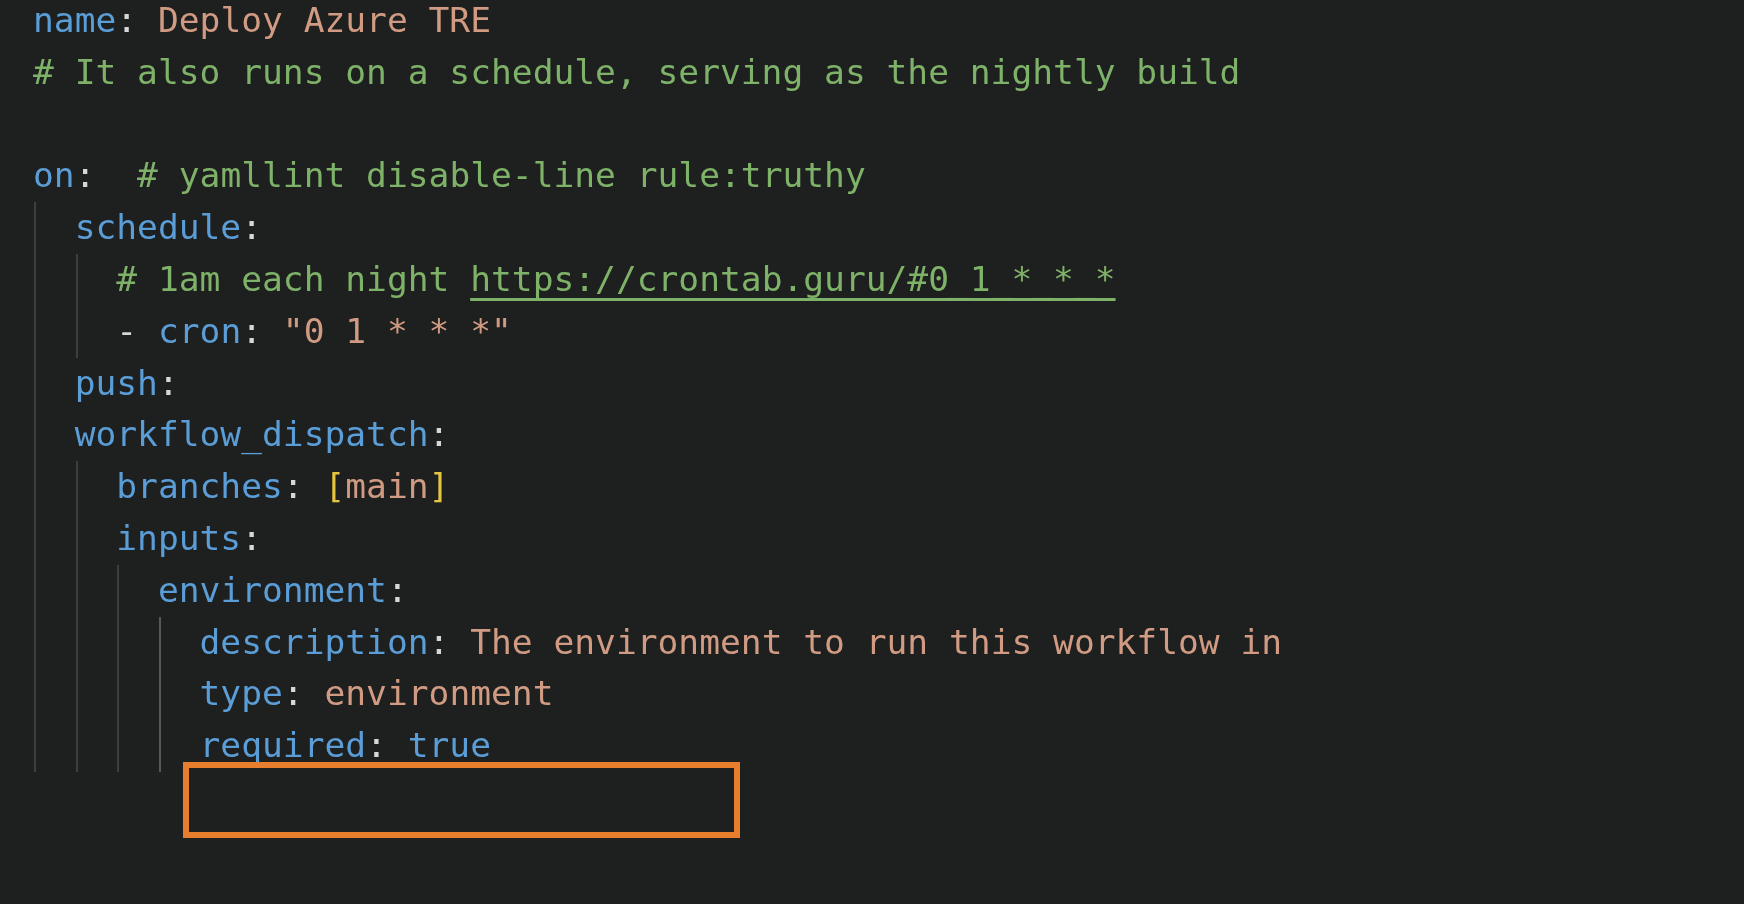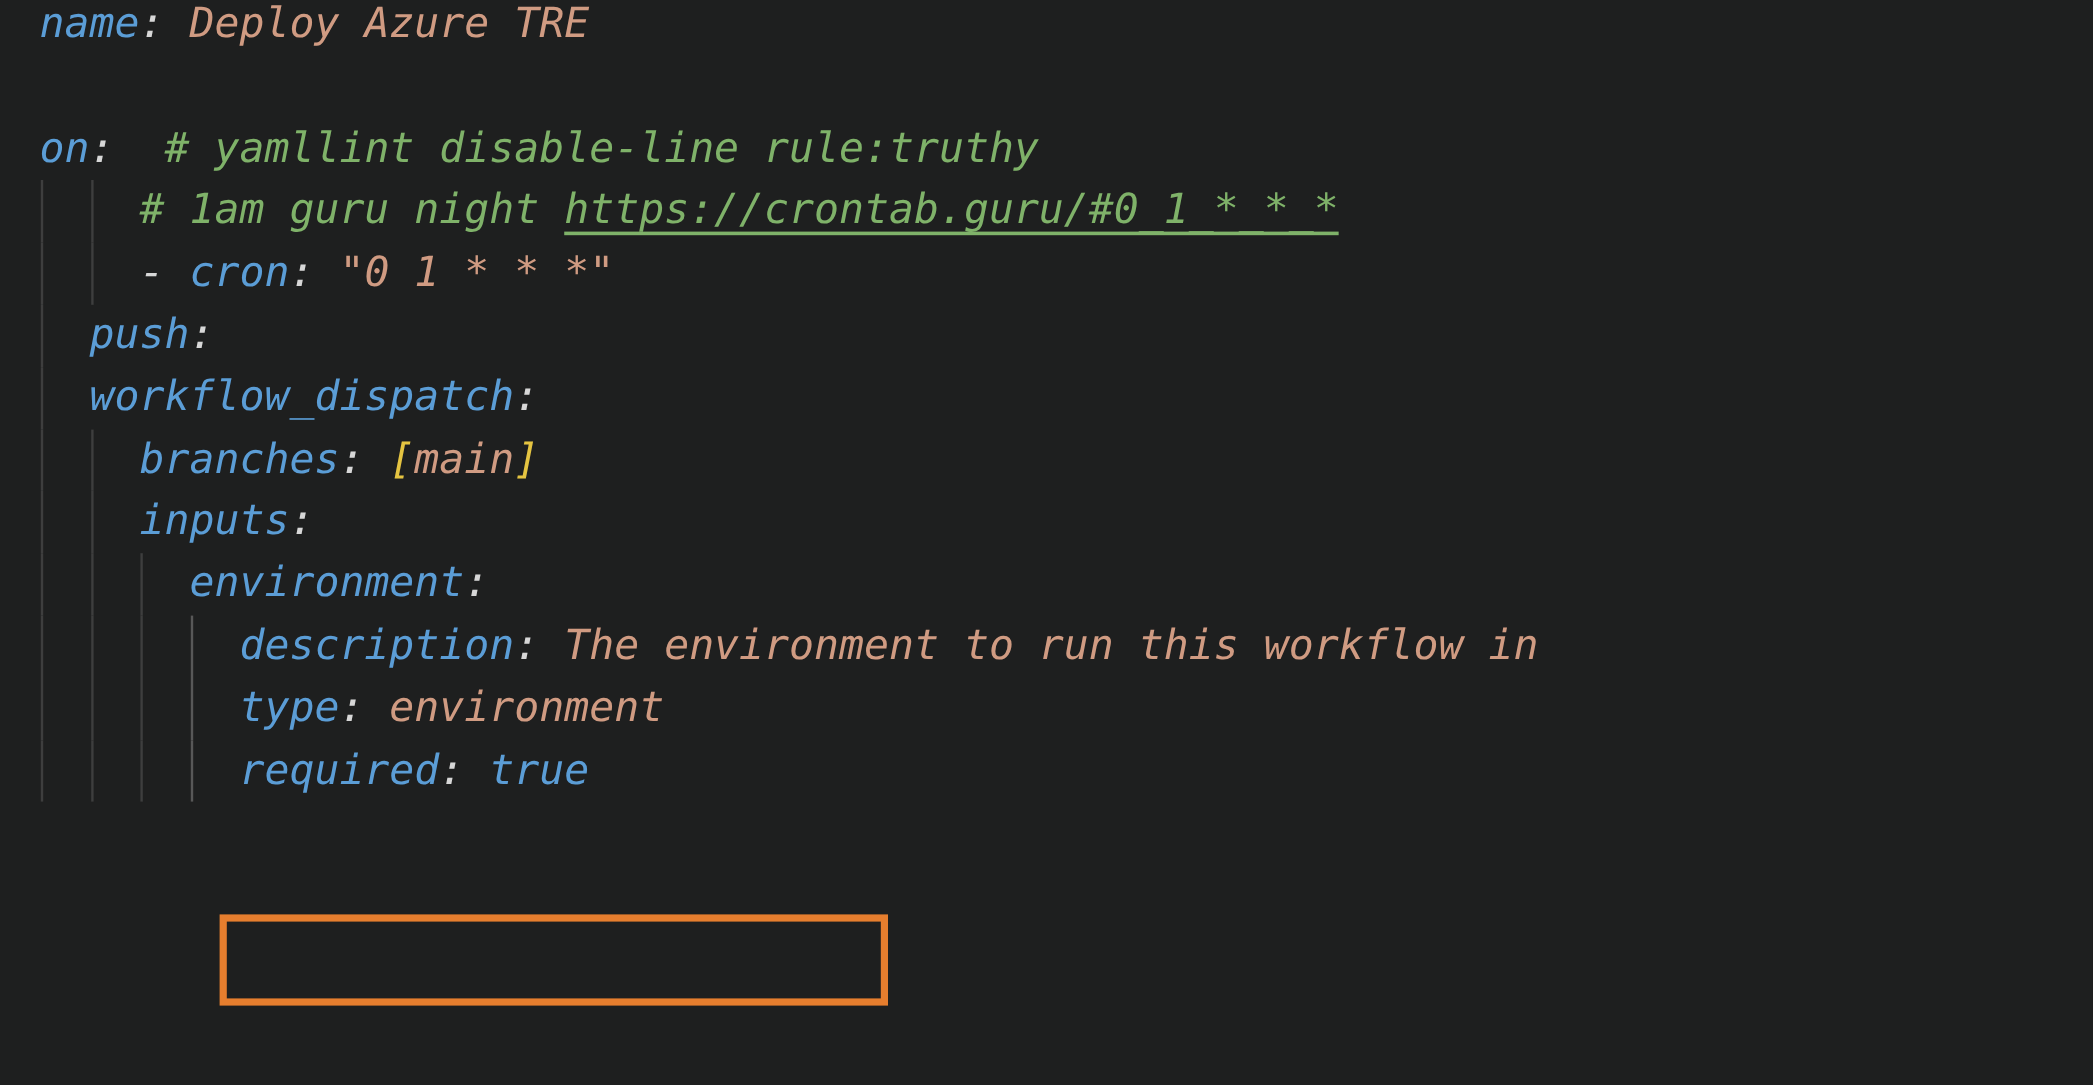--- a/index.html
+++ b/index.html
@@ -13,21 +13,20 @@
     overflow: hidden;
     position: relative;
     font-family: "DejaVu Sans Mono", "Liberation Mono", monospace;
   }
   .editor {
     position: absolute;
     left: 0; top: 0;
     width: 1744px;
     height: 700px;
     background: var(--c-bg, #1e1f1f);
-    font-style: italic;
   }
   .code-layer {
     position: absolute;
     left: 0;
     top: -5px;
     width: 1744px;
   }
   .line {
     position: relative;
     height: 51.8px;
@@ -92,23 +91,25 @@
     box-sizing: border-box;
     pointer-events: none;
   }
 </style>
 </head>
 <body style="--c-bg: #1e1f1f; --c-key: #5b9dd6; --c-punct: #d7d7d7; --c-string: #d09b82; --c-comment: #7fb269; --c-link: #7fb269; --c-bracket: #e5c441; --c-bool: #5b9dd6; --c-blame: #6e6e6e; --c-guide: #3e3e3e; --c-guide-active: #585858; --c-linehl: #343636; --c-annot: #e67e2e;">
 
 <div class="editor">
   <div class="code-layer" id="code-lines">
       <div class="line"><span class="tok-key">name</span><span class="tok-punct">: </span><span class="tok-string">Deploy Azure TRE</span></div>
+      <div class="line"><span class="tok-comment"># It also runs on a schedule, serving as the nightly build</span></div>
       <div class="line"></div>
       <div class="line"><span class="tok-key">on</span><span class="tok-punct">:</span><span class="tok-plain">  </span><span class="tok-comment"># yamllint disable-line rule:truthy</span></div>
-      <div class="line"><div class="guide" style="left: 34px;"></div><div class="guide" style="left: 75.72px;"></div><span class="tok-plain">    </span><span class="tok-comment"># 1am guru night </span><span class="tok-link">https://crontab.guru/#0_1_*_*_*</span></div>
+      <div class="line"><div class="guide" style="left: 34px;"></div><span class="tok-plain">  </span><span class="tok-key">schedule</span><span class="tok-punct">:</span></div>
+      <div class="line"><div class="guide" style="left: 34px;"></div><div class="guide" style="left: 75.72px;"></div><span class="tok-plain">    </span><span class="tok-comment"># 1am each night </span><span class="tok-link">https://crontab.guru/#0_1_*_*_*</span></div>
       <div class="line"><div class="guide" style="left: 34px;"></div><div class="guide" style="left: 75.72px;"></div><span class="tok-plain">    </span><span class="tok-punct">- </span><span class="tok-key">cron</span><span class="tok-punct">: </span><span class="tok-string">"0 1 * * *"</span></div>
       <div class="line"><div class="guide" style="left: 34px;"></div><span class="tok-plain">  </span><span class="tok-key">push</span><span class="tok-punct">:</span></div>
       <div class="line"><div class="guide" style="left: 34px;"></div><span class="tok-plain">  </span><span class="tok-key">workflow_dispatch</span><span class="tok-punct">:</span></div>
       <div class="line"><div class="guide" style="left: 34px;"></div><div class="guide" style="left: 75.72px;"></div><span class="tok-plain">    </span><span class="tok-key">branches</span><span class="tok-punct">: </span><span class="tok-bracket">[</span><span class="tok-string">main</span><span class="tok-bracket">]</span></div>
       <div class="line"><div class="guide" style="left: 34px;"></div><div class="guide" style="left: 75.72px;"></div><span class="tok-plain">    </span><span class="tok-key">inputs</span><span class="tok-punct">:</span></div>
       <div class="line"><div class="guide" style="left: 34px;"></div><div class="guide" style="left: 75.72px;"></div><div class="guide" style="left: 117.44px;"></div><span class="tok-plain">      </span><span class="tok-key">environment</span><span class="tok-punct">:</span></div>
       <div class="line"><div class="guide" style="left: 34px;"></div><div class="guide" style="left: 75.72px;"></div><div class="guide" style="left: 117.44px;"></div><div class="guide active" style="left: 159.16px;"></div><span class="tok-plain">        </span><span class="tok-key">description</span><span class="tok-punct">: </span><span class="tok-string">The environment to run this workflow in</span></div>
       <div class="line"><div class="guide" style="left: 34px;"></div><div class="guide" style="left: 75.72px;"></div><div class="guide" style="left: 117.44px;"></div><div class="guide active" style="left: 159.16px;"></div><span class="tok-plain">        </span><span class="tok-key">type</span><span class="tok-punct">: </span><span class="tok-string">environment</span></div>
       <div class="line"><div class="guide" style="left: 34px;"></div><div class="guide" style="left: 75.72px;"></div><div class="guide" style="left: 117.44px;"></div><div class="guide active" style="left: 159.16px;"></div><span class="tok-plain">        </span><span class="tok-key">required</span><span class="tok-punct">: </span><span class="tok-bool">true</span></div>
     </div>

